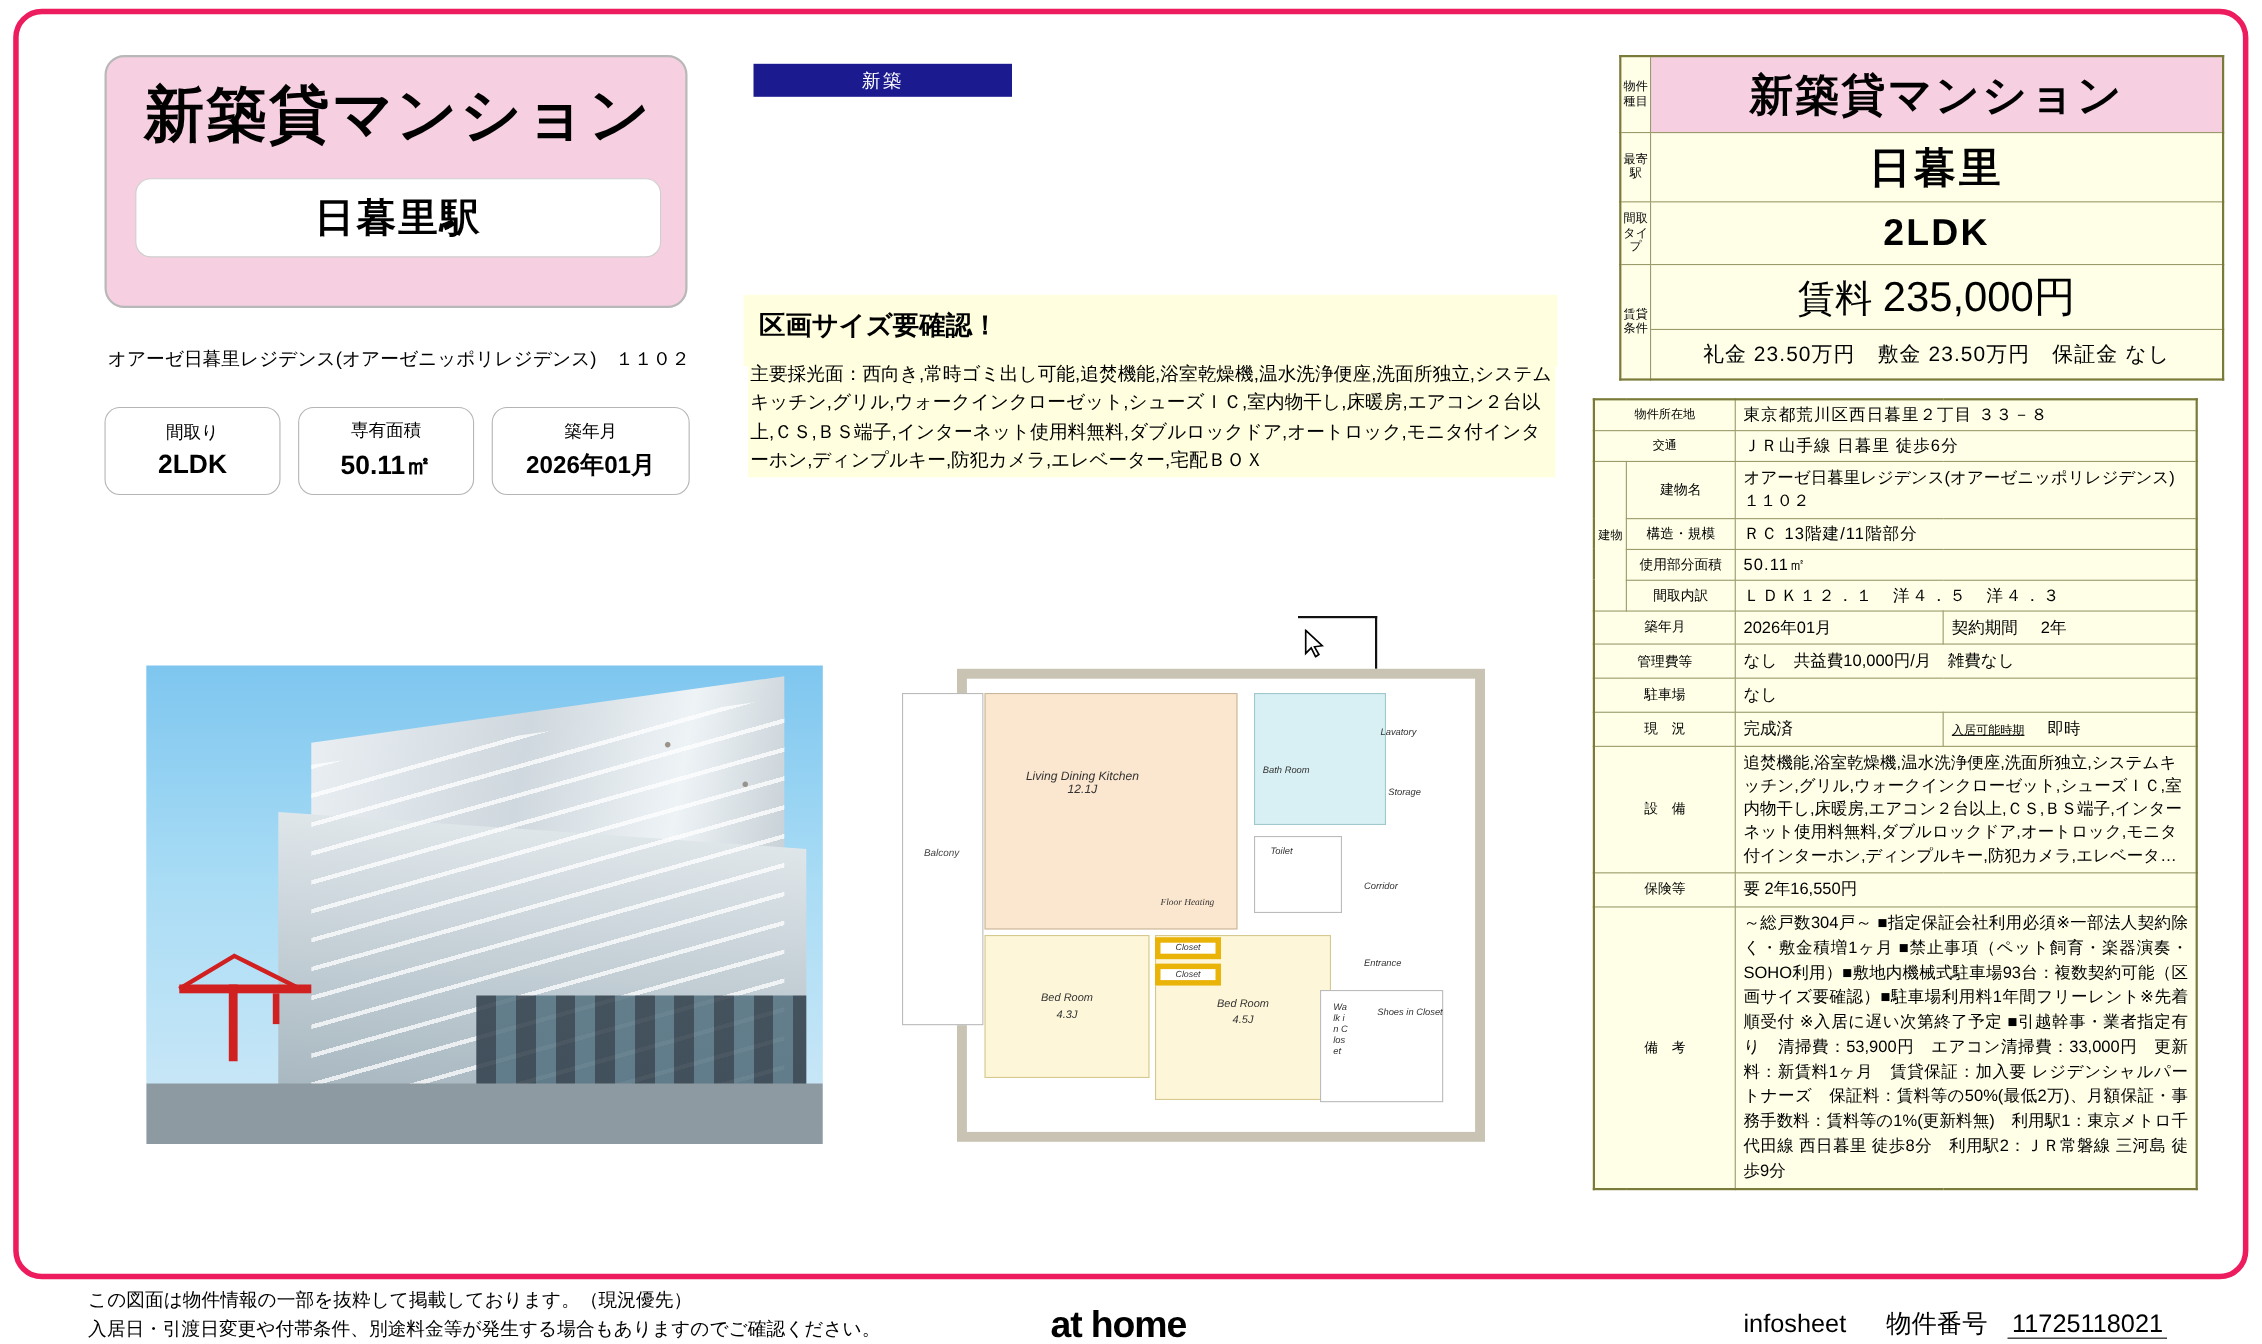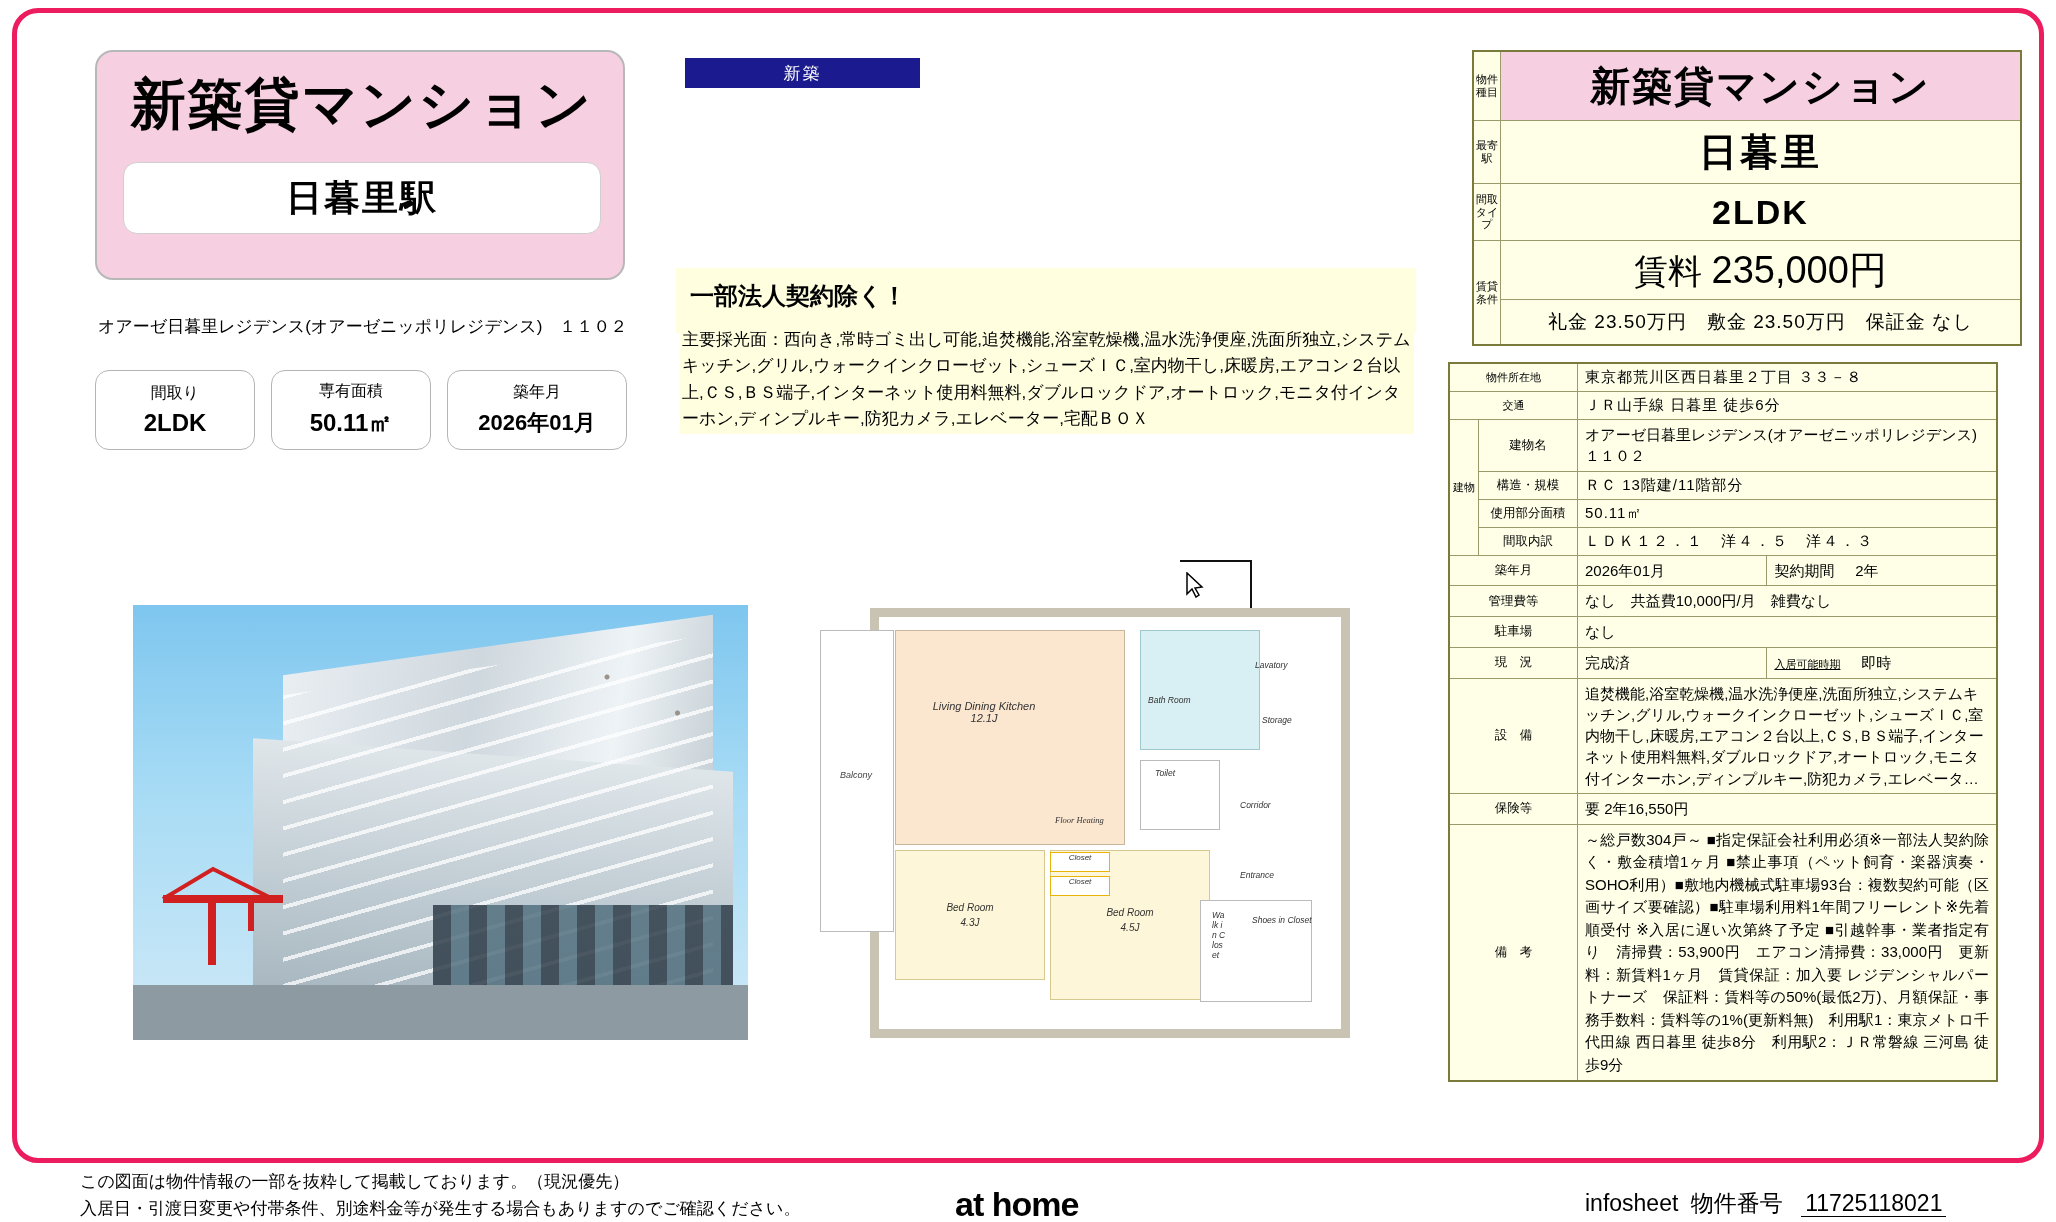--- a/index.html
+++ b/index.html
@@ -143,21 +143,21 @@
   .fp-entr{
     position:absolute;left:400px;top:300px;width:110px;height:100px;
     border:1px solid #bbb;background:#fff;
   }
   .fp-tinylabel{position:absolute;font-size:8.5px;font-style:italic;color:#333;}
   .fp-cursor{position:absolute;left:385px;top:-28px;width:24px;height:26px;}
   .fp-corner{
     position:absolute;left:380px;top:-40px;width:70px;height:60px;
     border-top:2px solid #111;border-right:2px solid #111;
   }
-  .closet{position:absolute;background:#fff;border:1px solid #eab308;box-sizing:border-box;font-size:8px;font-style:italic;text-align:center;color:#333;}
+  .closet{position:absolute;background:#fff;border:5px solid #eab308;box-sizing:border-box;font-size:8px;font-style:italic;text-align:center;color:#333;}
 
   
   .rp{position:absolute;left:1448px;top:50px;width:550px;}
   .rp table{border-collapse:collapse;}
   .tbl-top{width:550px;border:2px solid #7a7a3a;background:#ffffe8;margin-left:24px;}
   .tbl-top td{border:1px solid #9a9a6a;padding:0;vertical-align:middle;}
   .vlabel{
     width:26px;font-size:11px;text-align:center;line-height:1.15;color:#000;
     background:#ffffe8;
   }
@@ -221,21 +221,21 @@
       <div class="val">50.11㎡</div>
     </div>
     <div class="spec-box wide">
       <div class="lbl">築年月</div>
       <div class="val small">2026年01月</div>
     </div>
   </div>
 
   <div class="new-badge">新築</div>
   <div class="check-hl"></div>
-  <div class="check-title">一部法人契約除く！</div>
+  <div class="check-title">区画サイズ要確認！</div>
   <div class="check-body">主要採光面：西向き,常時ゴミ出し可能,追焚機能,浴室乾燥機,温水洗浄便座,洗面所独立,システムキッチン,グリル,ウォークインクローゼット,シューズＩＣ,室内物干し,床暖房,エアコン２台以上,ＣＳ,ＢＳ端子,インターネット使用料無料,ダブルロックドア,オートロック,モニタ付インターホン,ディンプルキー,防犯カメラ,エレベーター,宅配ＢＯＸ</div>
 
   <div class="photo">
     <div class="ph-building"></div>
     <div class="ph-building2"></div>
     <div class="ph-lines"></div>
     <div class="ph-glass"></div>
     <div class="ph-tree"></div>
     <svg class="ph-crane" viewBox="0 0 150 110">
       <rect x="10" y="40" width="120" height="8" fill="#d02020"></rect>
@@ -400,16 +400,16 @@
 
   <div class="footer-note">
     <div>この図面は物件情報の一部を抜粋して掲載しております。（現況優先）</div>
     <div>入居日・引渡日変更や付帯条件、別途料金等が発生する場合もありますのでご確認ください。</div>
   </div>
   <div class="athome">
     <span>at home</span>
   </div>
   <div class="infosheet">
     <span>infosheet</span>
-    <span style="margin-left:6px;">物件番号</span>
+    <span style="margin-left:30px;">物件番号</span>
     <span class="num">11725118021</span>
   </div>
 </div>
 
 </body></html>

